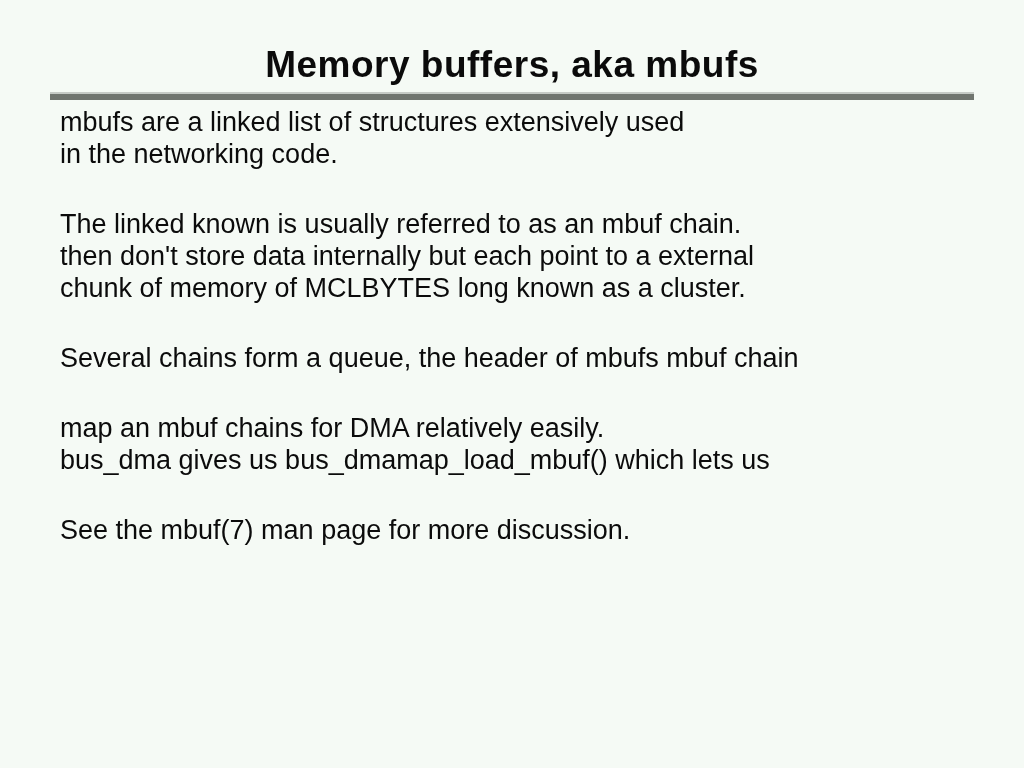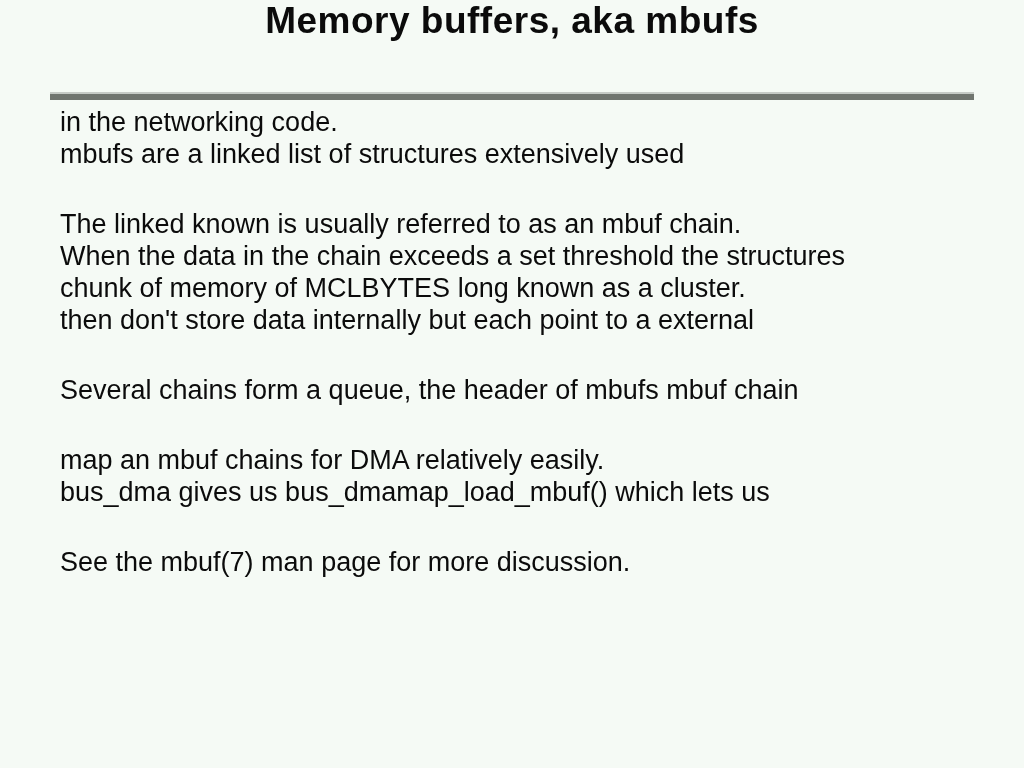--- a/index.html
+++ b/index.html
@@ -18,20 +18,21 @@
     background: var(--bg);
     color: var(--fg);
     font-family: "Liberation Sans", "DejaVu Sans", sans-serif;
   }
   .slide {
     position: relative;
     width: 1024px;
     height: 768px;
   }
   .title {
+    padding-top: 44px;
     height: 92px;
     font-size: 37px;
     font-weight: bold;
     text-align: center;
     letter-spacing: 0.5px;
     white-space: nowrap;
   }
   .rule {
     margin: 0 50px;
     height: 8px;
@@ -56,28 +57,27 @@
   }
 </style>
 </head>
 <body>
 
 <div class="slide">
   <div class="title">Memory buffers, aka mbufs</div>
   <div class="rule"></div>
   <div class="body">
       <div class="para">
+        <div class="line">mbufs are a linked list of structures extensively used</div>
         <div class="line">in the networking code.</div>
-        <div class="line">mbufs are a linked list of structures extensively used</div>
       </div>
       <div class="para">
         <div class="line">The linked known is usually referred to as an mbuf chain.</div>
-        <div class="line">When the data in the chain exceeds a set threshold the structures</div>
+        <div class="line">then don't store data internally but each point to a external</div>
         <div class="line">chunk of memory of MCLBYTES long known as a cluster.</div>
-        <div class="line">then don't store data internally but each point to a external</div>
       </div>
       <div class="para">
         <div class="line">Several chains form a queue, the header of mbufs mbuf chain</div>
       </div>
       <div class="para">
         <div class="line">map an mbuf chains for DMA relatively easily.</div>
         <div class="line">bus_dma gives us bus_dmamap_load_mbuf() which lets us</div>
       </div>
       <div class="para">
         <div class="line">See the mbuf(7) man page for more discussion.</div>

